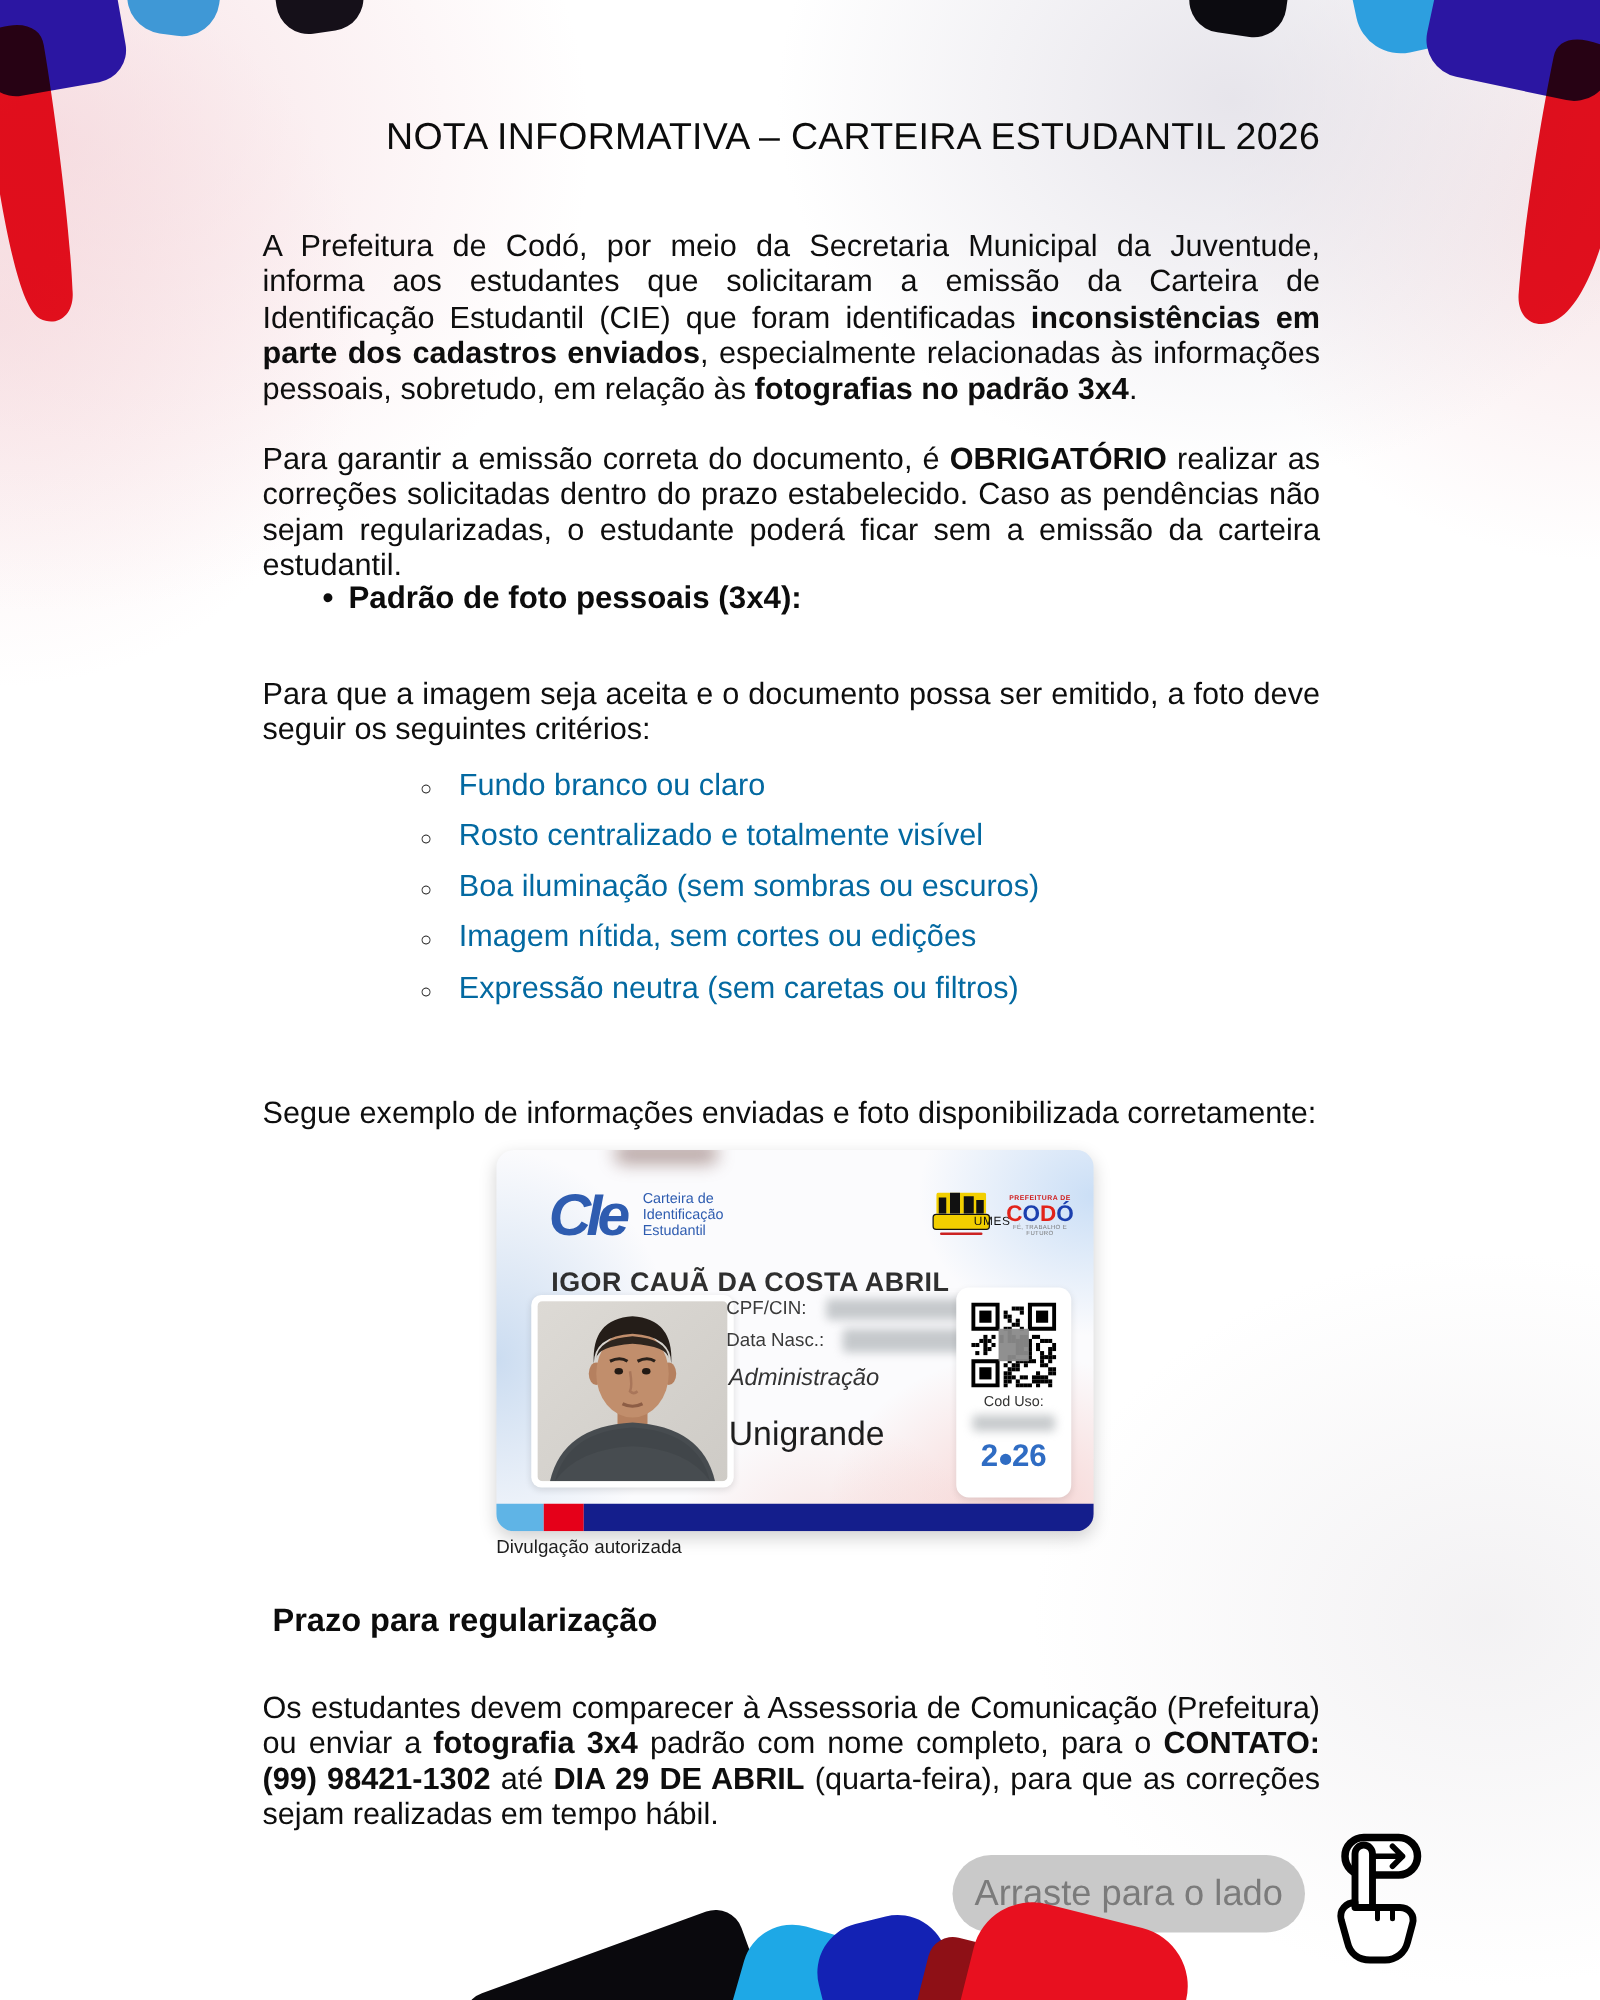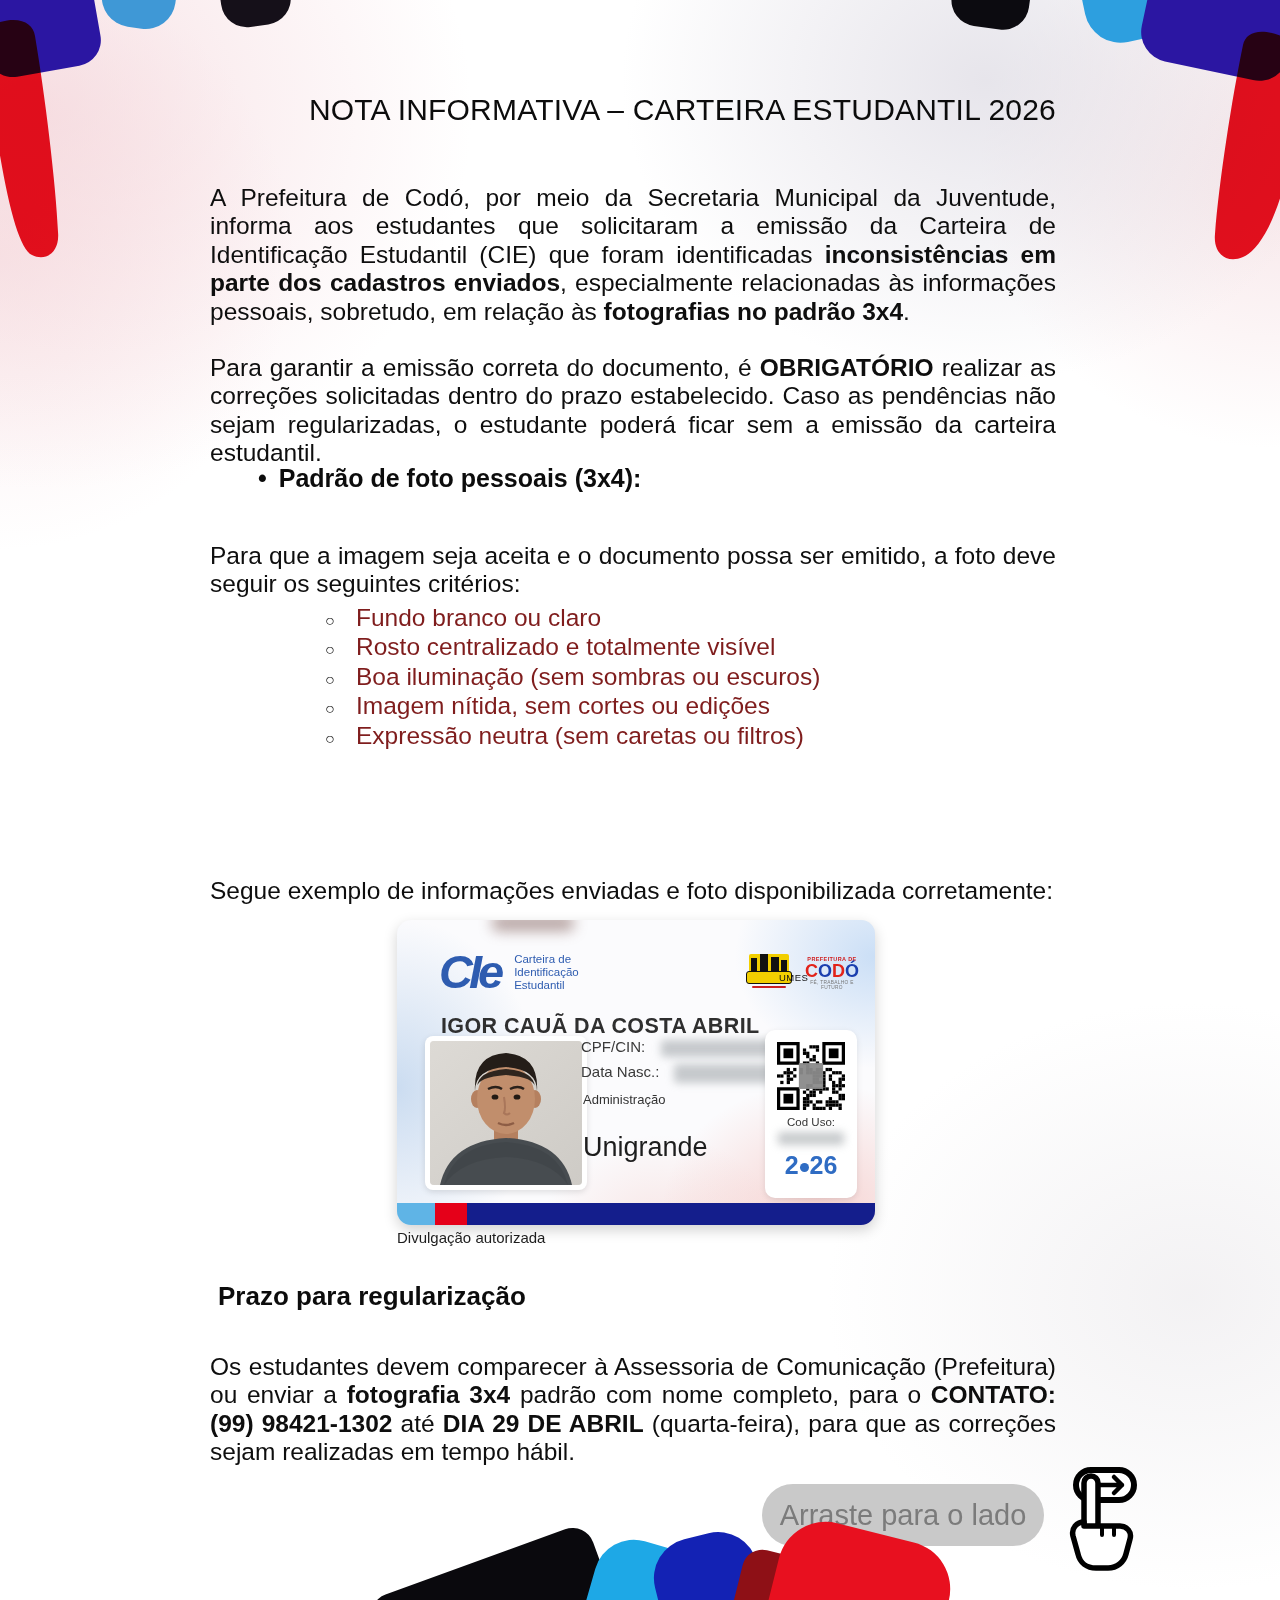--- a/index.html
+++ b/index.html
@@ -26,22 +26,22 @@
     position:absolute;left:210px;width:846px;
     font-size:24.5px;line-height:28.6px;text-align:justify;color:#0e0e0e;
   }
   .para b{font-weight:bold;}
   .bullet-head{
     position:absolute;left:258px;top:464px;font-size:25px;font-weight:bold;color:#0c0c0c;
   }
   .bullet-head::before{content:"•";margin-right:12px;font-size:25px;}
   .crit-list{position:absolute;left:322px;top:603px;width:736px;margin:0;padding:0;}
   .crit-list li{
-    list-style:none;position:relative;padding-left:33px;margin:1px;
-    font-size:24.5px;line-height:28.4px;text-align:justify;color:#7f1d1d;
+    list-style:none;position:relative;padding-left:33px;margin:12px;
+    font-size:24.5px;line-height:28.4px;text-align:justify;color:#0369a1;
   }
   .crit-list li::before{
     content:"○";position:absolute;left:2px;top:3px;font-size:16px;color:#222;
   }
   .section-head{
     position:absolute;left:218px;top:1281px;font-size:26px;font-weight:bold;color:#0c0c0c;
   }
 
   
   .card{
@@ -88,21 +88,21 @@
     position:absolute;left:28px;top:116px;width:162px;height:154px;background:#fff;
     border-radius:8px;padding:0;box-shadow:0 2px 6px rgba(0,0,0,.12);overflow:hidden;
   }
   .photo-frame svg{display:block;margin:5px;border-radius:4px;}
   .fields{position:absolute;left:184px;top:118px;font-size:15px;color:#3a3a3a;}
   .field-row{position:relative;height:25px;}
   .blur-val{
     display:inline-block;background:#9aa0a4;border-radius:3px;
     filter:blur(4px);opacity:.55;vertical-align:middle;
   }
-  .course{position:absolute;left:186px;top:172px;font-size:13px;color:#333;}
+  .course{position:absolute;left:186px;top:172px;font-size:19px;color:#333;font-style:italic;}
   .institution{position:absolute;left:186px;top:212px;font-size:27px;font-weight:500;color:#1d1d1d;}
   .qr-panel{
     position:absolute;left:368px;top:110px;width:92px;height:168px;background:#fff;
     border-radius:10px;box-shadow:0 2px 6px rgba(0,0,0,.10);text-align:center;
   }
   .qr-panel svg{display:block;margin:12px auto 0 auto;}
   .cod-uso{font-size:11.5px;color:#333;margin-top:6px;}
   .qr-blur{display:block;margin:4px auto 0 auto;width:66px;height:13px;}
   .year{margin-top:6px;font-size:25px;font-weight:800;color:#2f6cc3;
     display:flex;align-items:center;justify-content:center;}

